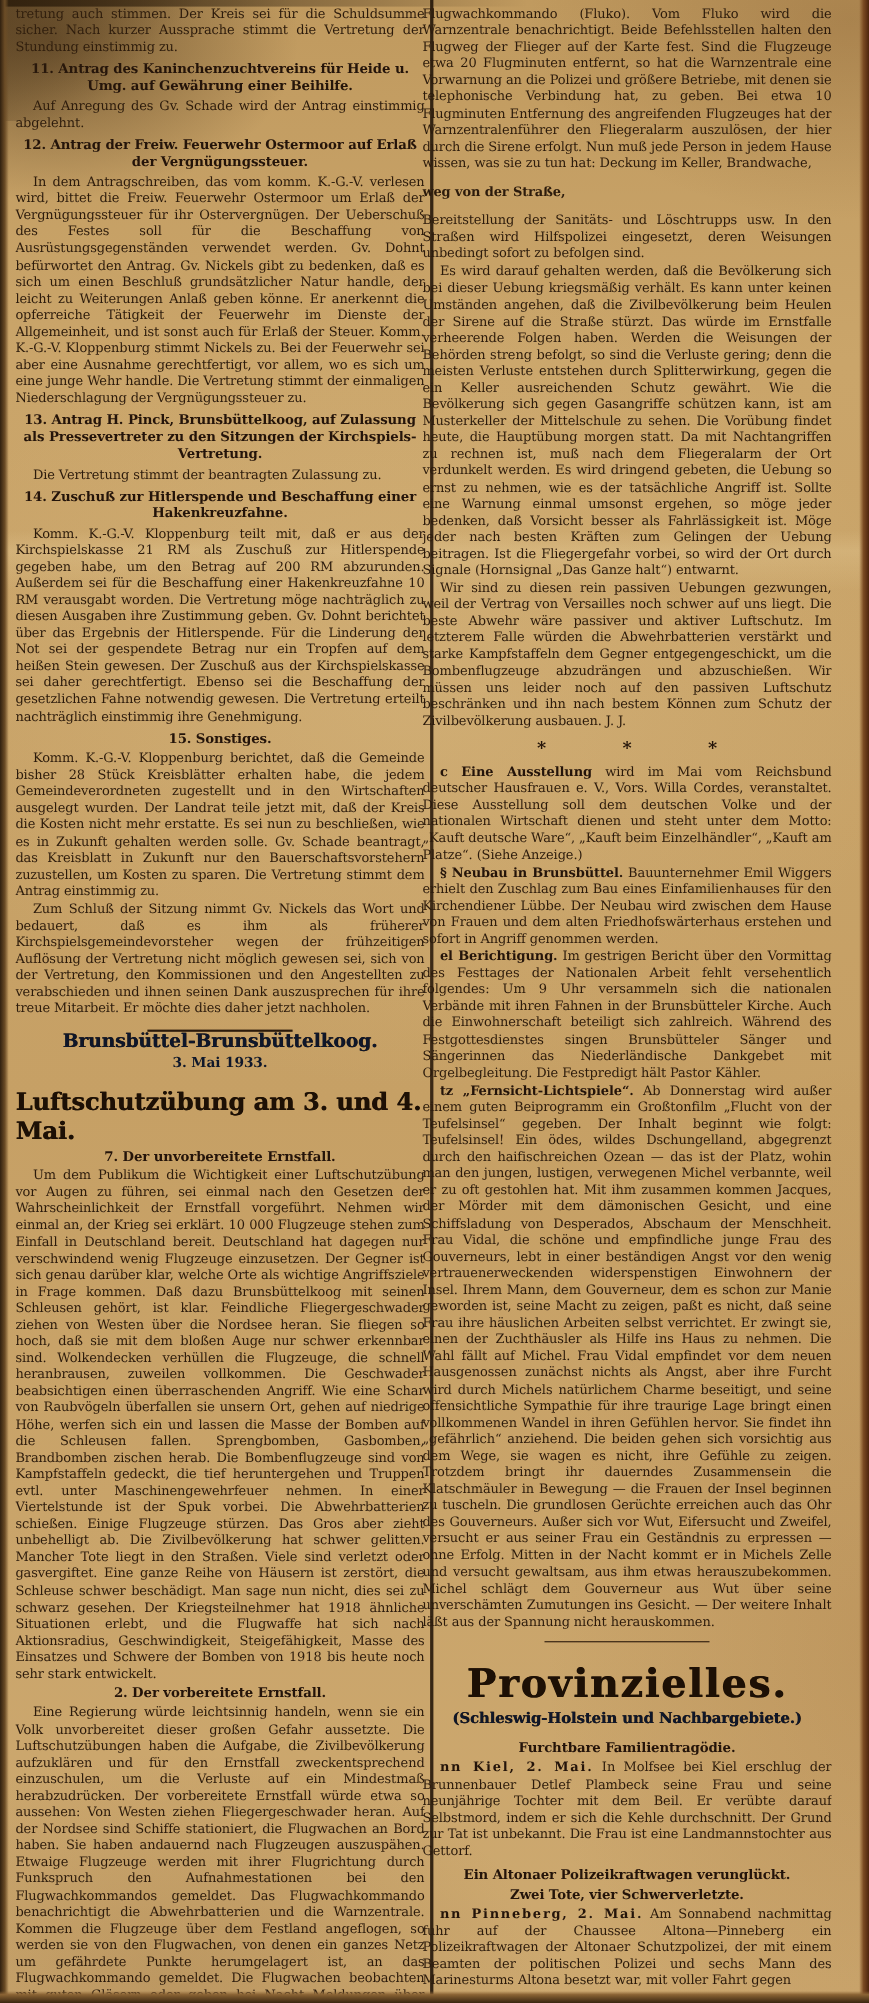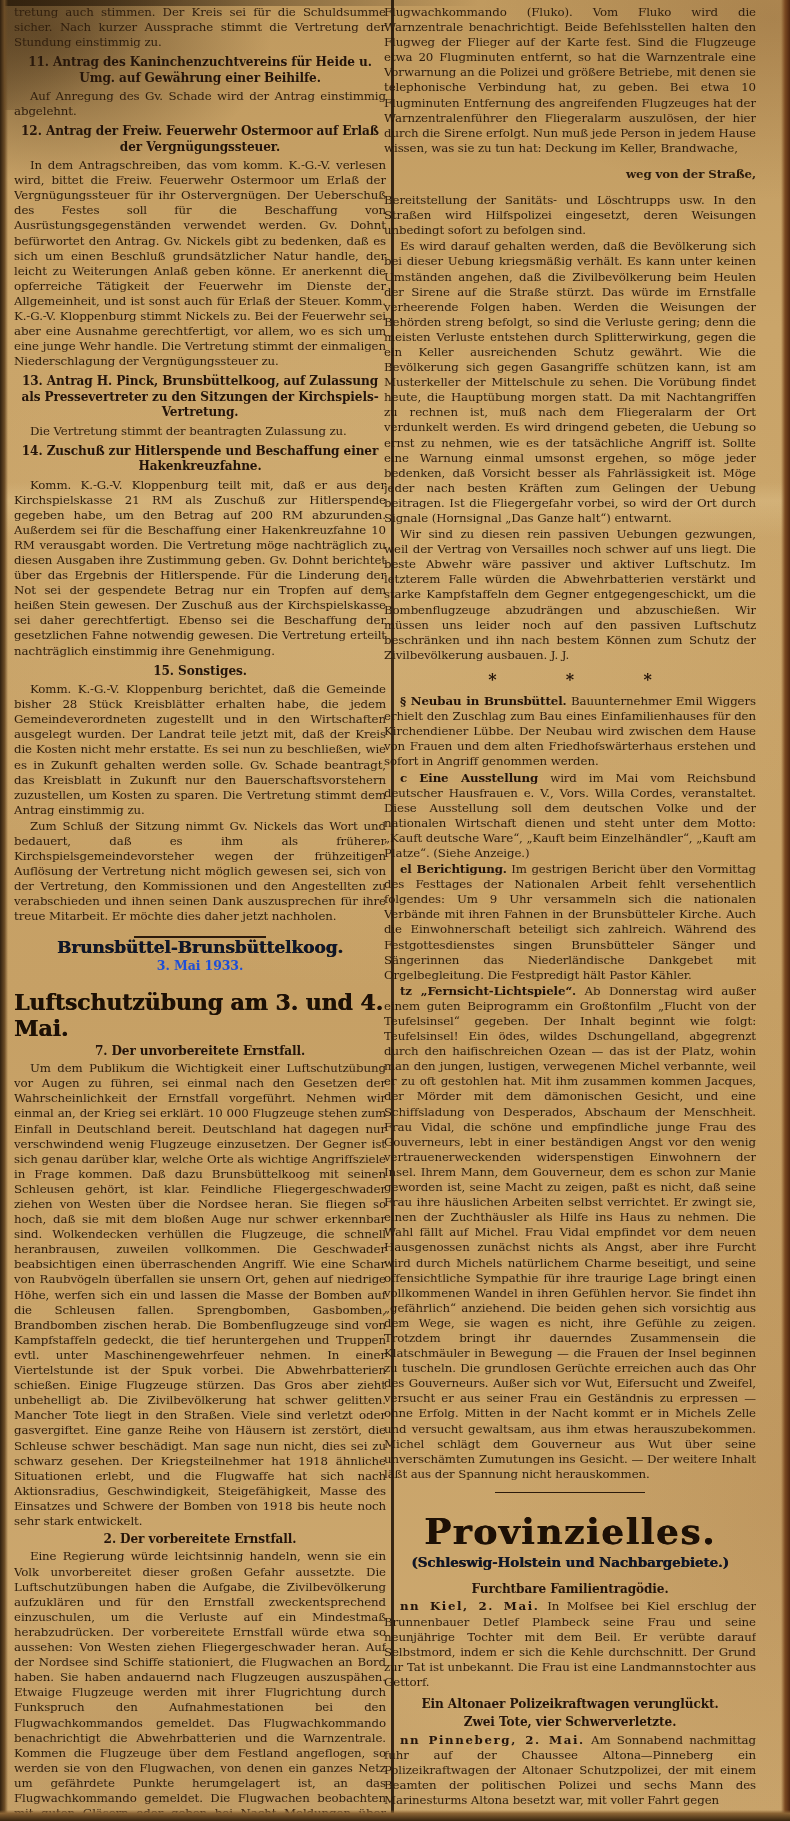--- a/index.html
+++ b/index.html
@@ -21,25 +21,25 @@
        font-size:11.8px;line-height:15.1px;letter-spacing:-0.1px;
        -webkit-hyphens:auto;hyphens:auto;}
   .col-left{left:14px;width:372px;}
   .col-right{left:384px;width:372px;}
   .rule{position:absolute;left:391px;top:0;width:3px;height:1821px;background:#20130731;
         background:linear-gradient(180deg,#1e1207 0%,#2a1a0b 40%,#1e1207 100%);opacity:.88;}
   .para{margin:0 0 1px 0;text-indent:1.35em;}
   .noind{text-indent:0;}
   .h-agenda{font-weight:700;text-align:center;text-indent:0;font-size:12.1px;line-height:15.4px;margin:5px 6px 3px;color:#24140a;}
   .subhead{font-weight:700;text-align:center;text-indent:0;font-size:12.1px;line-height:15.4px;margin:3px 0 2px;color:#24140a;}
-  .center-bold{font-weight:700;text-align:right;text-indent:0;margin:11px 0;}
+  .center-bold{font-weight:700;text-align:left;text-indent:0;margin:11px 0;}
   .title-xl{font-size:36px;line-height:44px;font-weight:700;text-align:center;letter-spacing:1.5px;
             margin:16px 0 2px;color:#1d1005;text-shadow:0.6px 0 0 #1d1005;}
   .subtitle{font-size:17px;font-weight:700;text-align:center;margin:2px 0 1px;color:#0f172a;text-shadow:0.4px 0 0 #241409;}
-  .dateline{font-size:12.5px;font-weight:700;text-align:center;margin:3px 0 9px;color:#1d4ed8;}
+  .dateline{font-size:12.5px;font-weight:700;text-align:center;margin:3px 0 9px;color:#0f172a;}
   .headline{font-size:22px;line-height:26px;font-weight:700;text-align:left;margin:16px 0 3px;color:#1d1005;text-shadow:0.5px 0 0 #1d1005;}
   .divider{width:132px;border-top:2.5px solid #2b1a0b;margin:11px auto 2px;}
   .divider-thin{width:150px;border-top:1.5px solid #2b1a0b;margin:10px auto 4px;}
   .asterisks{text-align:center;text-indent:0;font-size:16px;font-weight:700;word-spacing:64px;margin:9px 0 7px;color:#241409;}
   .lead{font-weight:700;color:#24140a;}
   .sp{letter-spacing:1.6px;margin-top:20px;}
   .edge{position:absolute;z-index:6;pointer-events:none;}
   .edge-left{left:0;top:0;width:8px;height:1821px;background:linear-gradient(90deg,#30200f 0%,#6b4c26 55%,rgba(107,76,38,0) 100%);}
   .edge-right{right:0;top:0;width:9px;height:1821px;background:linear-gradient(270deg,#4e250e 0%,#7a4a22 55%,rgba(122,74,34,0) 100%);}
   .edge-bottom{left:0;bottom:0;width:790px;height:11px;background:linear-gradient(0deg,#38250f 0%,#8a6334 70%,rgba(138,99,52,0) 100%);}
@@ -76,22 +76,22 @@
 
   <div class="rule"></div>
 
   <div class="col col-right">
     <p class="para noind">Flugwachkommando (Fluko). Vom Fluko wird die Warnzentrale benachrichtigt. Beide Befehlsstellen halten den Flugweg der Flieger auf der Karte fest. Sind die Flugzeuge etwa 20 Flugminuten entfernt, so hat die Warnzentrale eine Vorwarnung an die Polizei und größere Betriebe, mit denen sie telephonische Verbindung hat, zu geben. Bei etwa 10 Flugminuten Entfernung des angreifenden Flugzeuges hat der Warnzentralenführer den Fliegeralarm auszulösen, der hier durch die Sirene erfolgt. Nun muß jede Person in jedem Hause wissen, was sie zu tun hat: Deckung im Keller, Brandwache,</p>
     <div class="center-bold">weg von der Straße,</div>
     <p class="para noind">Bereitstellung der Sanitäts- und Löschtrupps usw. In den Straßen wird Hilfspolizei eingesetzt, deren Weisungen unbedingt sofort zu befolgen sind.</p>
     <p class="para">Es wird darauf gehalten werden, daß die Bevölkerung sich bei dieser Uebung kriegsmäßig verhält. Es kann unter keinen Umständen angehen, daß die Zivilbevölkerung beim Heulen der Sirene auf die Straße stürzt. Das würde im Ernstfalle verheerende Folgen haben. Werden die Weisungen der Behörden streng befolgt, so sind die Verluste gering; denn die meisten Verluste entstehen durch Splitterwirkung, gegen die ein Keller ausreichenden Schutz gewährt. Wie die Bevölkerung sich gegen Gasangriffe schützen kann, ist am Musterkeller der Mittelschule zu sehen. Die Vorübung findet heute, die Hauptübung morgen statt. Da mit Nachtangriffen zu rechnen ist, muß nach dem Fliegeralarm der Ort verdunkelt werden. Es wird dringend gebeten, die Uebung so ernst zu nehmen, wie es der tatsächliche Angriff ist. Sollte eine Warnung einmal umsonst ergehen, so möge jeder bedenken, daß Vorsicht besser als Fahrlässigkeit ist. Möge jeder nach besten Kräften zum Gelingen der Uebung beitragen. Ist die Fliegergefahr vorbei, so wird der Ort durch Signale (Hornsignal „Das Ganze halt“) entwarnt.</p>
     <p class="para">Wir sind zu diesen rein passiven Uebungen gezwungen, weil der Vertrag von Versailles noch schwer auf uns liegt. Die beste Abwehr wäre passiver und aktiver Luftschutz. Im letzterem Falle würden die Abwehrbatterien verstärkt und starke Kampfstaffeln dem Gegner entgegengeschickt, um die Bombenflugzeuge abzudrängen und abzuschießen. Wir müssen uns leider noch auf den passiven Luftschutz beschränken und ihn nach bestem Können zum Schutz der Zivilbevölkerung ausbauen.   J. J.</p>
     <div class="asterisks">*  *  *</div>
+    <p class="para"><b class="lead">c Eine Ausstellung</b><span> wird im Mai vom Reichsbund deutscher Hausfrauen e. V., Vors. Willa Cordes, veranstaltet. Diese Ausstellung soll dem deutschen Volke und der nationalen Wirtschaft dienen und steht unter dem Motto: „Kauft deutsche Ware“, „Kauft beim Einzelhändler“, „Kauft am Platze“. (Siehe Anzeige.)</span></p>
     <p class="para"><b class="lead">§ Neubau in Brunsbüttel.</b><span> Bauunternehmer Emil Wiggers erhielt den Zuschlag zum Bau eines Einfamilienhauses für den Kirchendiener Lübbe. Der Neubau wird zwischen dem Hause von Frauen und dem alten Friedhofswärterhaus erstehen und sofort in Angriff genommen werden.</span></p>
-    <p class="para"><b class="lead">c Eine Ausstellung</b><span> wird im Mai vom Reichsbund deutscher Hausfrauen e. V., Vors. Willa Cordes, veranstaltet. Diese Ausstellung soll dem deutschen Volke und der nationalen Wirtschaft dienen und steht unter dem Motto: „Kauft deutsche Ware“, „Kauft beim Einzelhändler“, „Kauft am Platze“. (Siehe Anzeige.)</span></p>
     <p class="para"><b class="lead">el Berichtigung.</b><span> Im gestrigen Bericht über den Vormittag des Festtages der Nationalen Arbeit fehlt versehentlich folgendes: Um 9 Uhr versammeln sich die nationalen Verbände mit ihren Fahnen in der Brunsbütteler Kirche. Auch die Einwohnerschaft beteiligt sich zahlreich. Während des Festgottesdienstes singen Brunsbütteler Sänger und Sängerinnen das Niederländische Dankgebet mit Orgelbegleitung. Die Festpredigt hält Pastor Kähler.</span></p>
     <p class="para"><b class="lead">tz „Fernsicht-Lichtspiele“.</b><span> Ab Donnerstag wird außer einem guten Beiprogramm ein Großtonfilm „Flucht von der Teufelsinsel“ gegeben. Der Inhalt beginnt wie folgt: Teufelsinsel! Ein ödes, wildes Dschungelland, abgegrenzt durch den haifischreichen Ozean — das ist der Platz, wohin man den jungen, lustigen, verwegenen Michel verbannte, weil er zu oft gestohlen hat. Mit ihm zusammen kommen Jacques, der Mörder mit dem dämonischen Gesicht, und eine Schiffsladung von Desperados, Abschaum der Menschheit. Frau Vidal, die schöne und empfindliche junge Frau des Gouverneurs, lebt in einer beständigen Angst vor den wenig vertrauenerweckenden widerspenstigen Einwohnern der Insel. Ihrem Mann, dem Gouverneur, dem es schon zur Manie geworden ist, seine Macht zu zeigen, paßt es nicht, daß seine Frau ihre häuslichen Arbeiten selbst verrichtet. Er zwingt sie, einen der Zuchthäusler als Hilfe ins Haus zu nehmen. Die Wahl fällt auf Michel. Frau Vidal empfindet vor dem neuen Hausgenossen zunächst nichts als Angst, aber ihre Furcht wird durch Michels natürlichem Charme beseitigt, und seine offensichtliche Sympathie für ihre traurige Lage bringt einen vollkommenen Wandel in ihren Gefühlen hervor. Sie findet ihn „gefährlich“ anziehend. Die beiden gehen sich vorsichtig aus dem Wege, sie wagen es nicht, ihre Gefühle zu zeigen. Trotzdem bringt ihr dauerndes Zusammensein die Klatschmäuler in Bewegung — die Frauen der Insel beginnen zu tuscheln. Die grundlosen Gerüchte erreichen auch das Ohr des Gouverneurs. Außer sich vor Wut, Eifersucht und Zweifel, versucht er aus seiner Frau ein Geständnis zu erpressen — ohne Erfolg. Mitten in der Nacht kommt er in Michels Zelle und versucht gewaltsam, aus ihm etwas herauszubekommen. Michel schlägt dem Gouverneur aus Wut über seine unverschämten Zumutungen ins Gesicht. — Der weitere Inhalt läßt aus der Spannung nicht herauskommen.</span></p>
     <div class="divider-thin"></div>
     <div class="title-xl">Provinzielles.</div>
     <div class="subtitle" style="font-size:13.5px;">(Schleswig-Holstein und Nachbargebiete.)</div>
     <div class="subhead" style="margin-top:12px;">Furchtbare Familientragödie.</div>
     <p class="para"><b class="lead sp">nn Kiel, 2. Mai.</b><span> In Molfsee bei Kiel erschlug der Brunnenbauer Detlef Plambeck seine Frau und seine neunjährige Tochter mit dem Beil. Er verübte darauf Selbstmord, indem er sich die Kehle durchschnitt. Der Grund zur Tat ist unbekannt. Die Frau ist eine Landmannstochter aus Gettorf.</span></p>
     <div class="subhead" style="margin-top:7px;">Ein Altonaer Polizeikraftwagen verunglückt.</div>
     <div class="subhead">Zwei Tote, vier Schwerverletzte.</div>
     <p class="para"><b class="lead sp">nn Pinneberg, 2. Mai.</b><span> Am Sonnabend nachmittag fuhr auf der Chaussee Altona—Pinneberg ein Polizeikraftwagen der Altonaer Schutzpolizei, der mit einem Beamten der politischen Polizei und sechs Mann des Marinesturms Altona besetzt war, mit voller Fahrt gegen</span></p>

